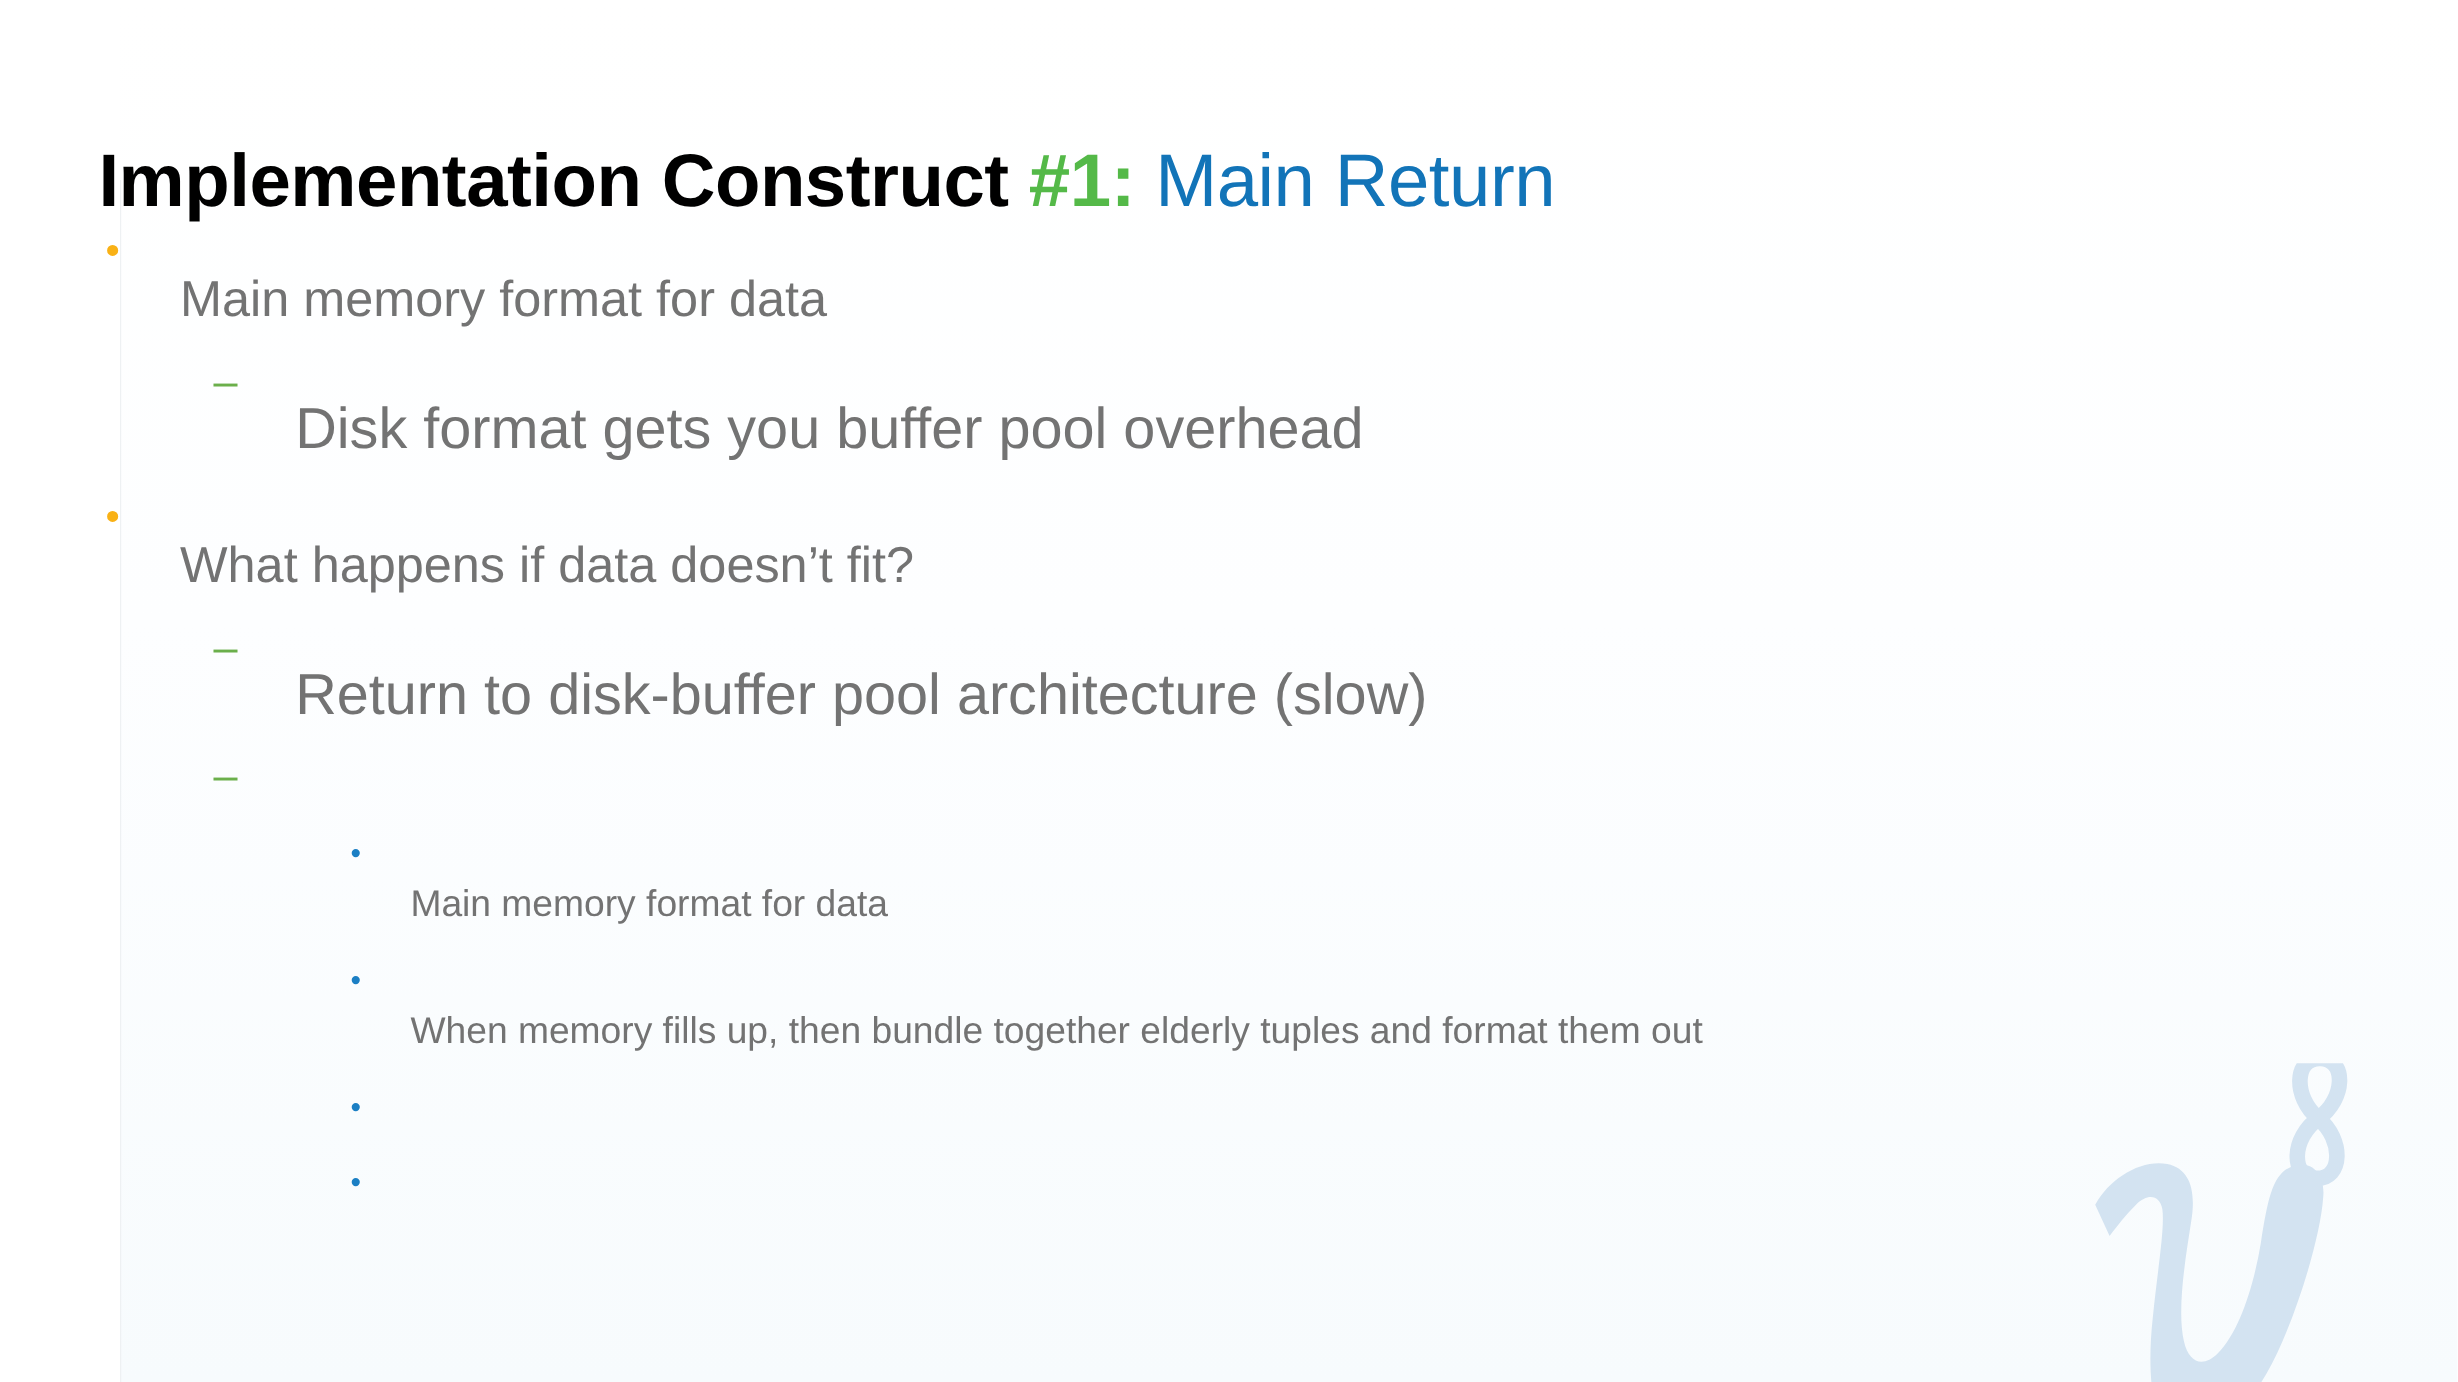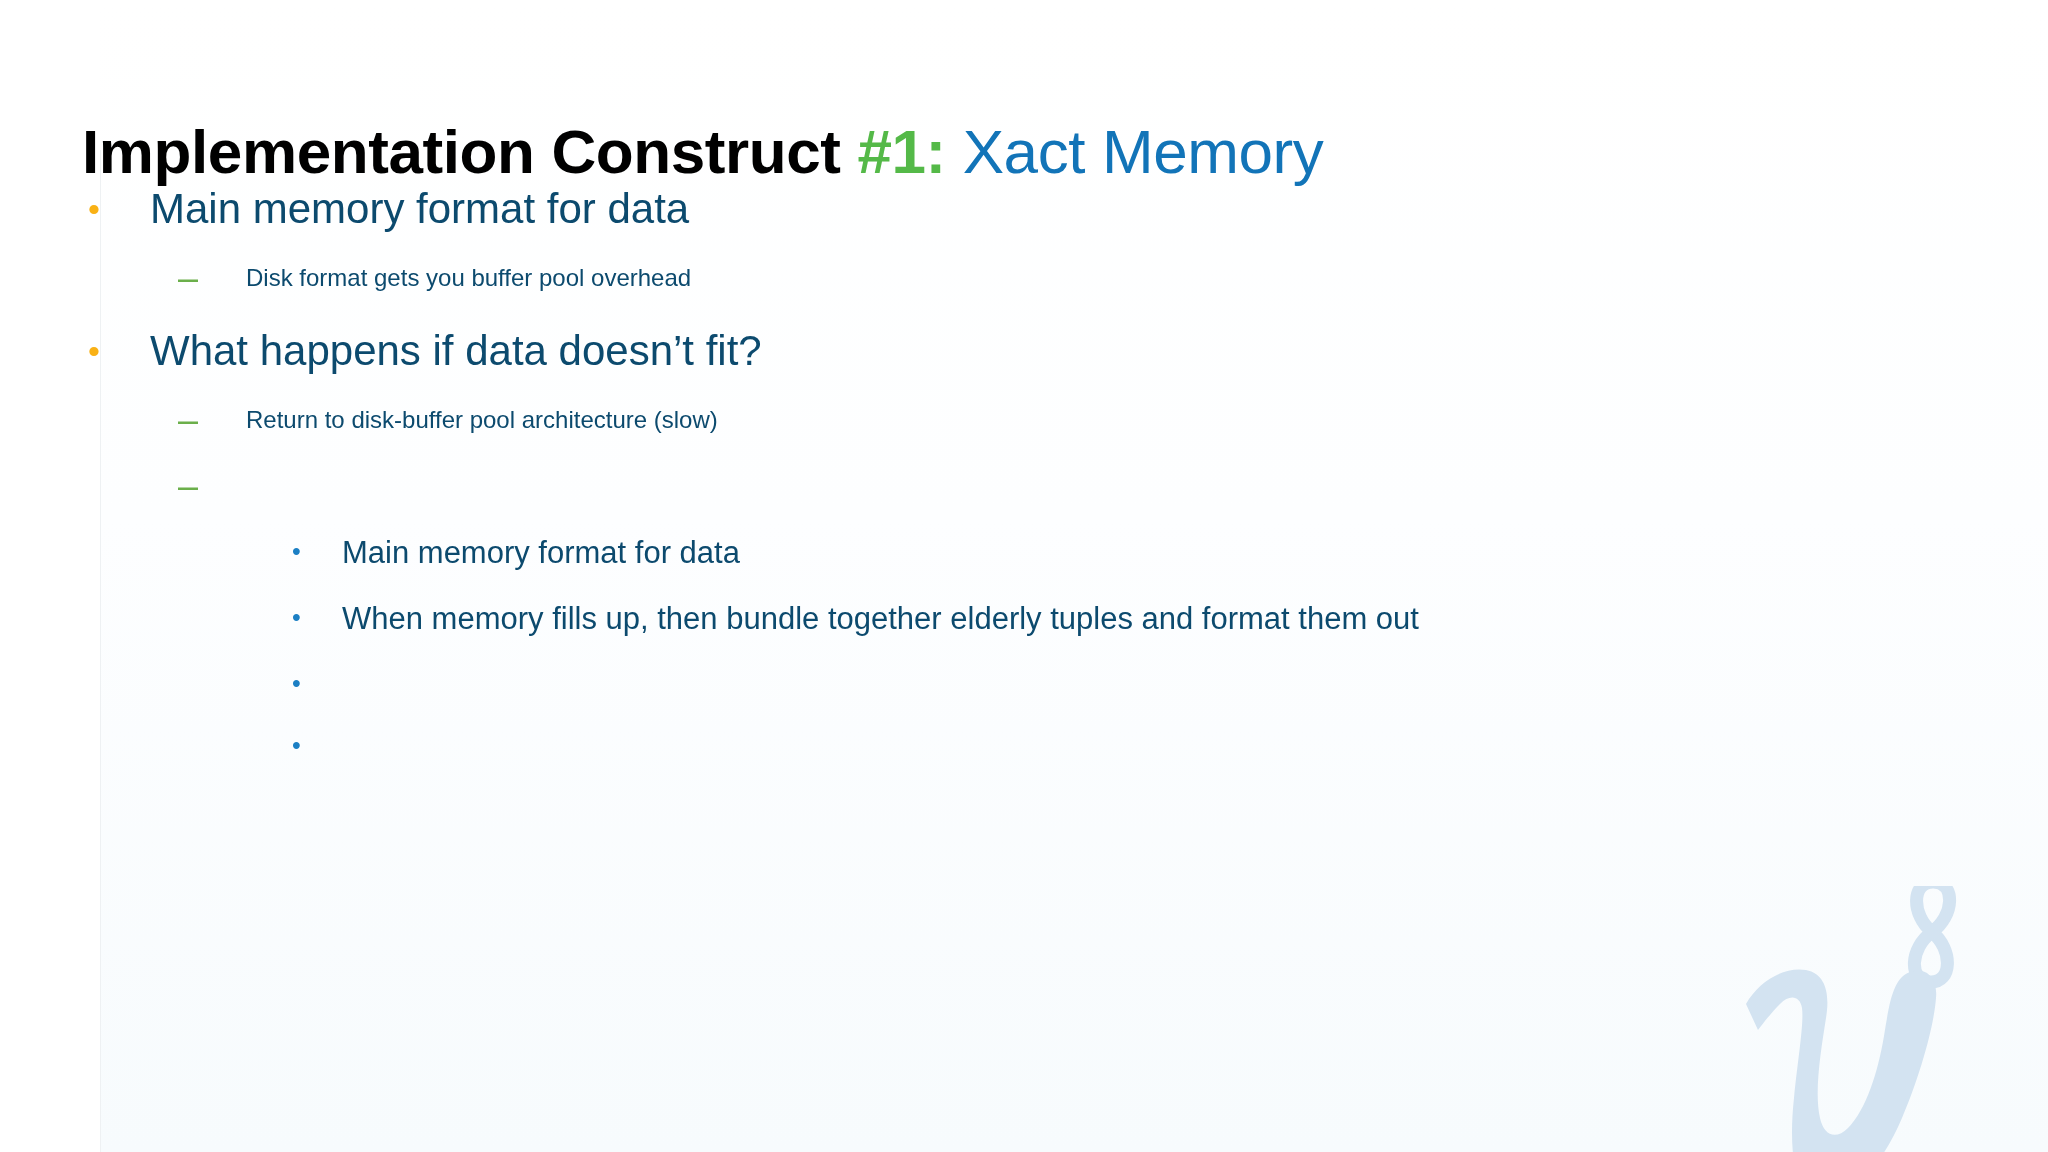--- a/index.html
+++ b/index.html
@@ -74,21 +74,22 @@
     color: #000000;
   }
 
   .bullet {
     flex: 0 0 auto;
     display: inline-block;
     text-align: left;
   }
   .txt {
     flex: 1 1 auto;
-    color: #0c4a6e;
+    color: #737373;
+    margin-top: 40px;
   }
 
   
   .lvl1 {
     padding-left: 88px;
     margin-top: 22px;
     font-size: 42px;
     line-height: 54px;
   }
   .lvl1 .bullet {
@@ -106,21 +107,21 @@
     font-size: 36px;
     line-height: 48px;
   }
   .lvl2 .bullet {
     width: 68px;
     color: #6BAF4B;
     font-size: 36px;
     line-height: 48px;
     font-weight: 400;
   }
-  .lvl2 .txt { font-size: 24px; line-height: 48px; }
+  .lvl2 .txt { font-size: 48px; line-height: 48px; }
 
   
   .lvl3 {
     padding-left: 292px;
     margin-top: 20px;
     font-size: 31px;
     line-height: 42px;
   }
   .lvl3 .bullet {
     width: 50px;
@@ -148,21 +149,21 @@
 </style>
 </head>
 <body>
 
 <div id="slide">
 
   <div class="bg-panel"></div>
   <div class="bg-rule"></div>
 
   <h1 id="title">
-    <span class="t-strong">Implementation Construct</span><span> </span><span class="t-accent">#1:</span><span> </span><span class="t-light">Xact Memory</span>
+    <span class="t-strong">Implementation Construct</span><span> </span><span class="t-accent">#1:</span><span> </span><span class="t-light">Main Return</span>
   </h1>
 
   <div id="body-list">
       <div class="row lvl1">
         <span class="bullet">•</span>
         <span class="txt">Main memory format for data</span>
       </div>
       <div class="row lvl2">
         <span class="bullet">–</span>
         <span class="txt">Disk format gets you buffer pool overhead</span>

